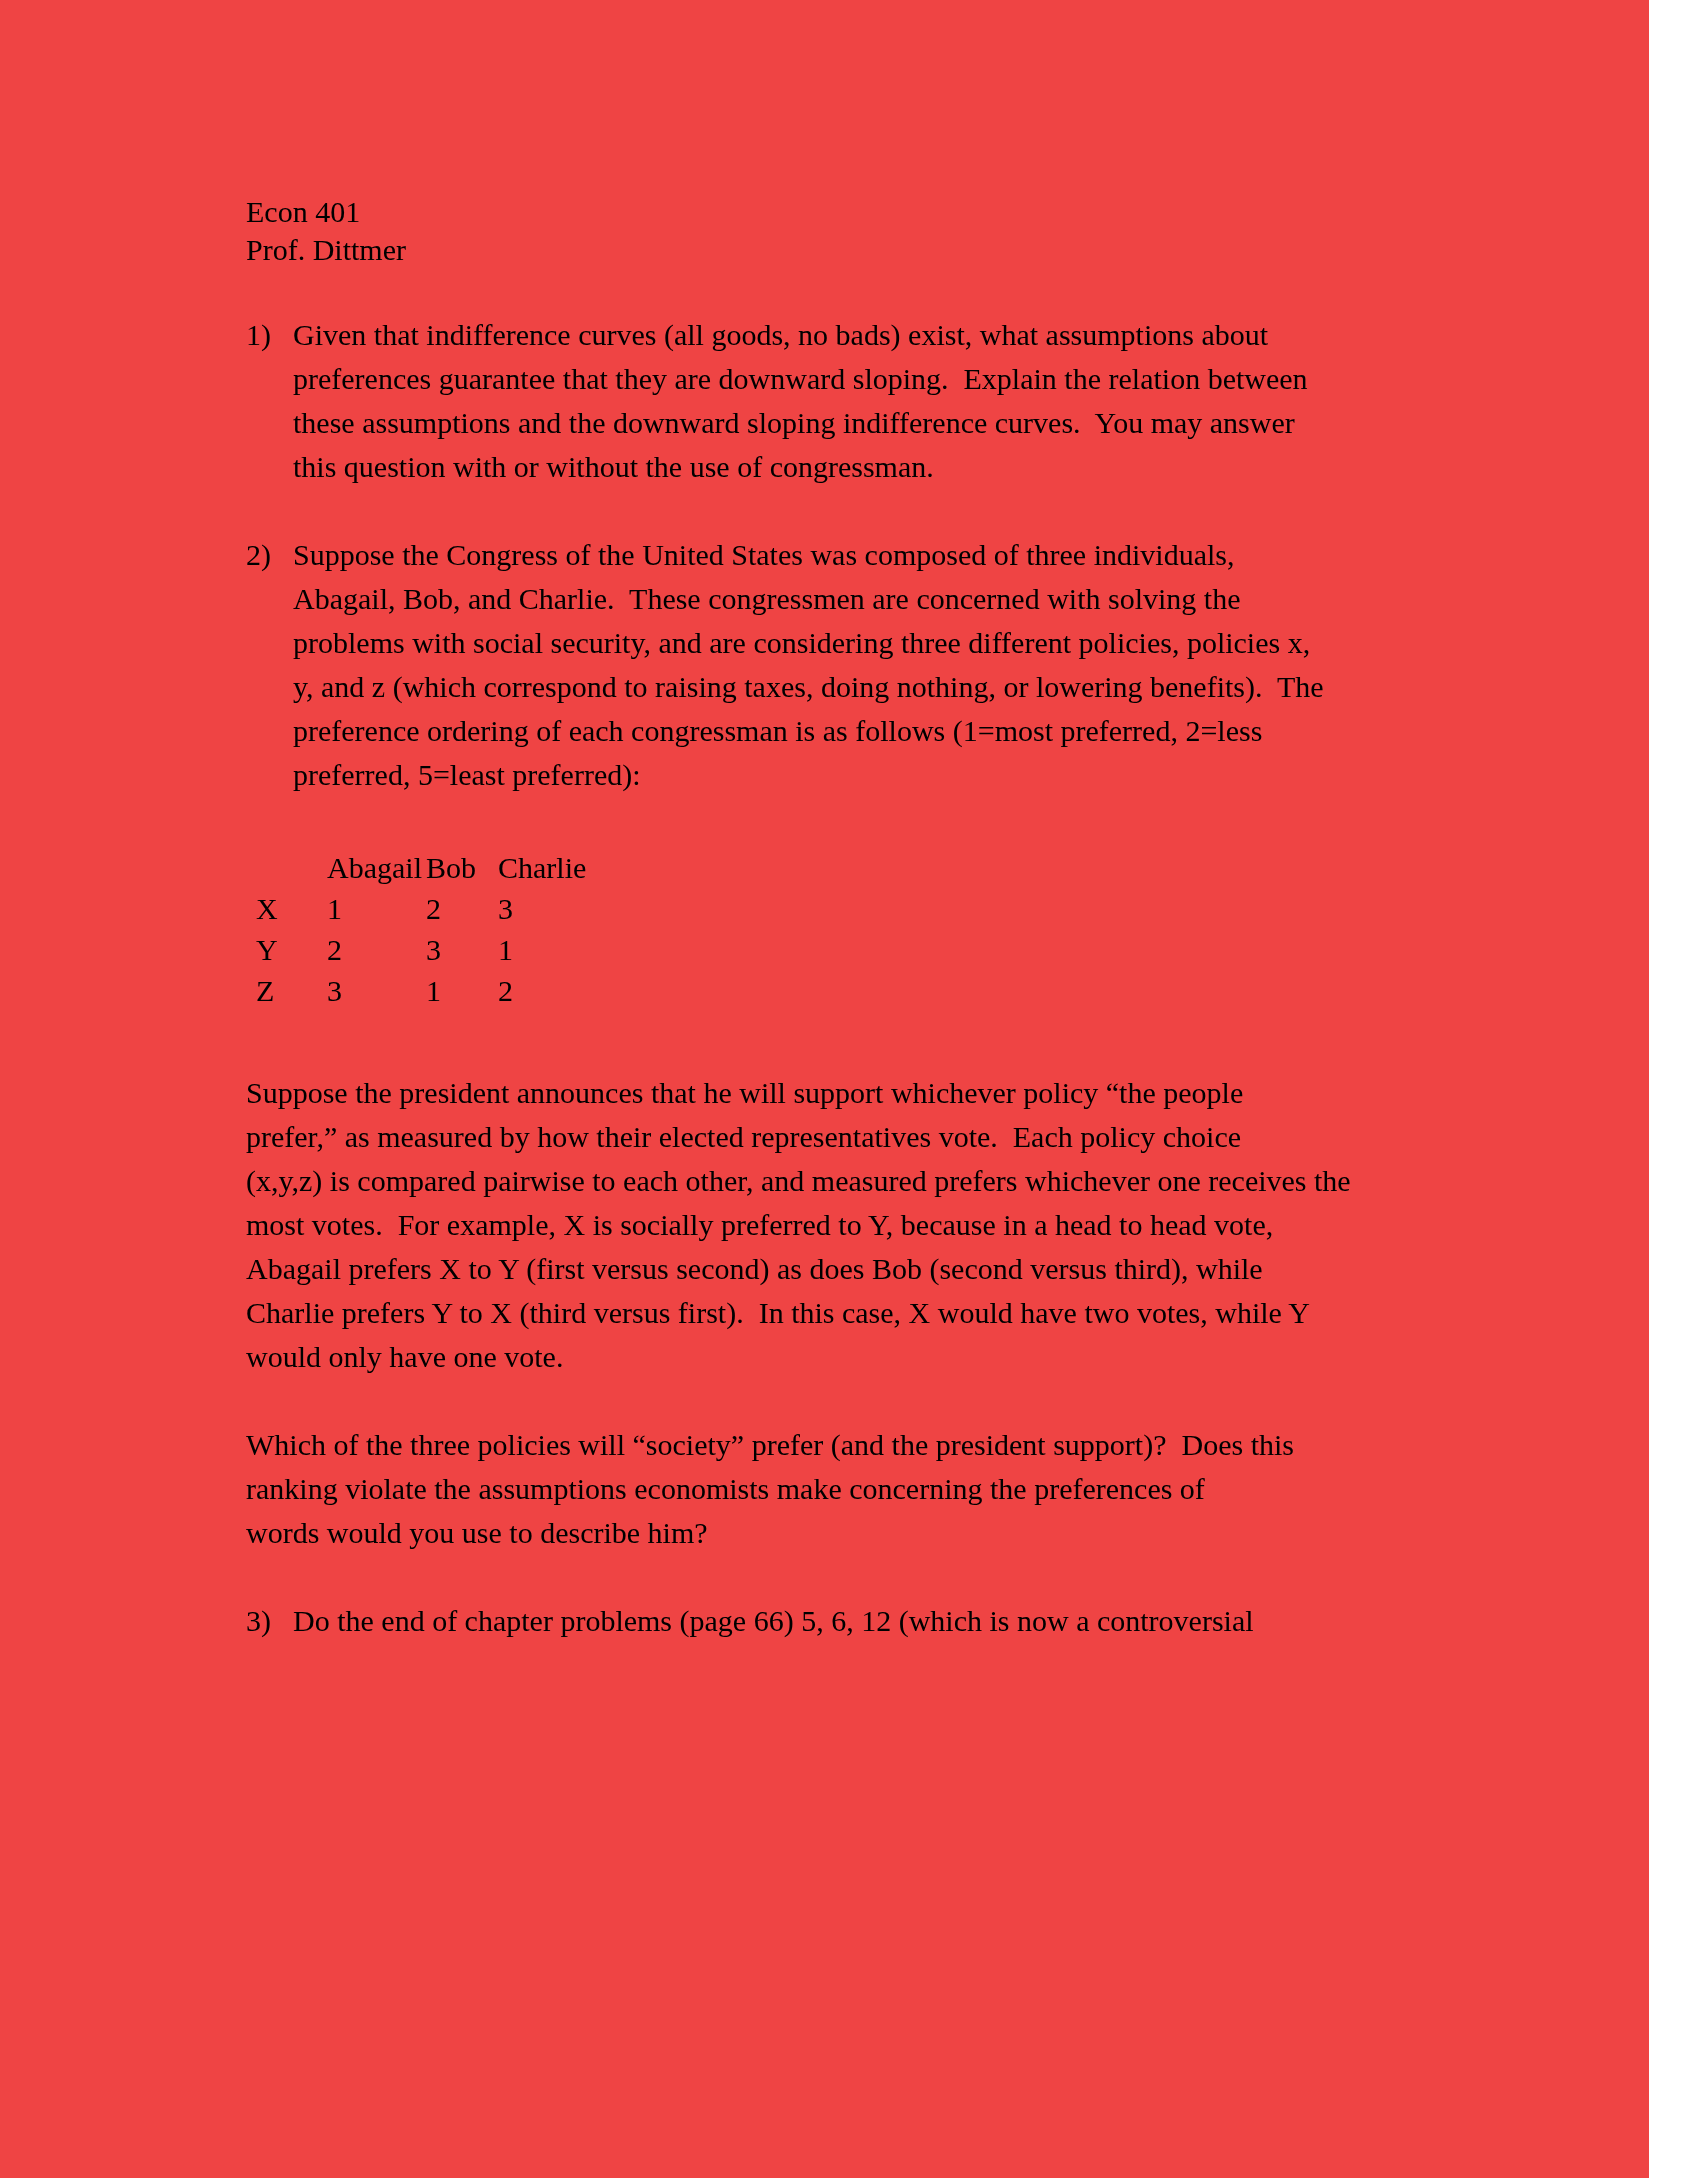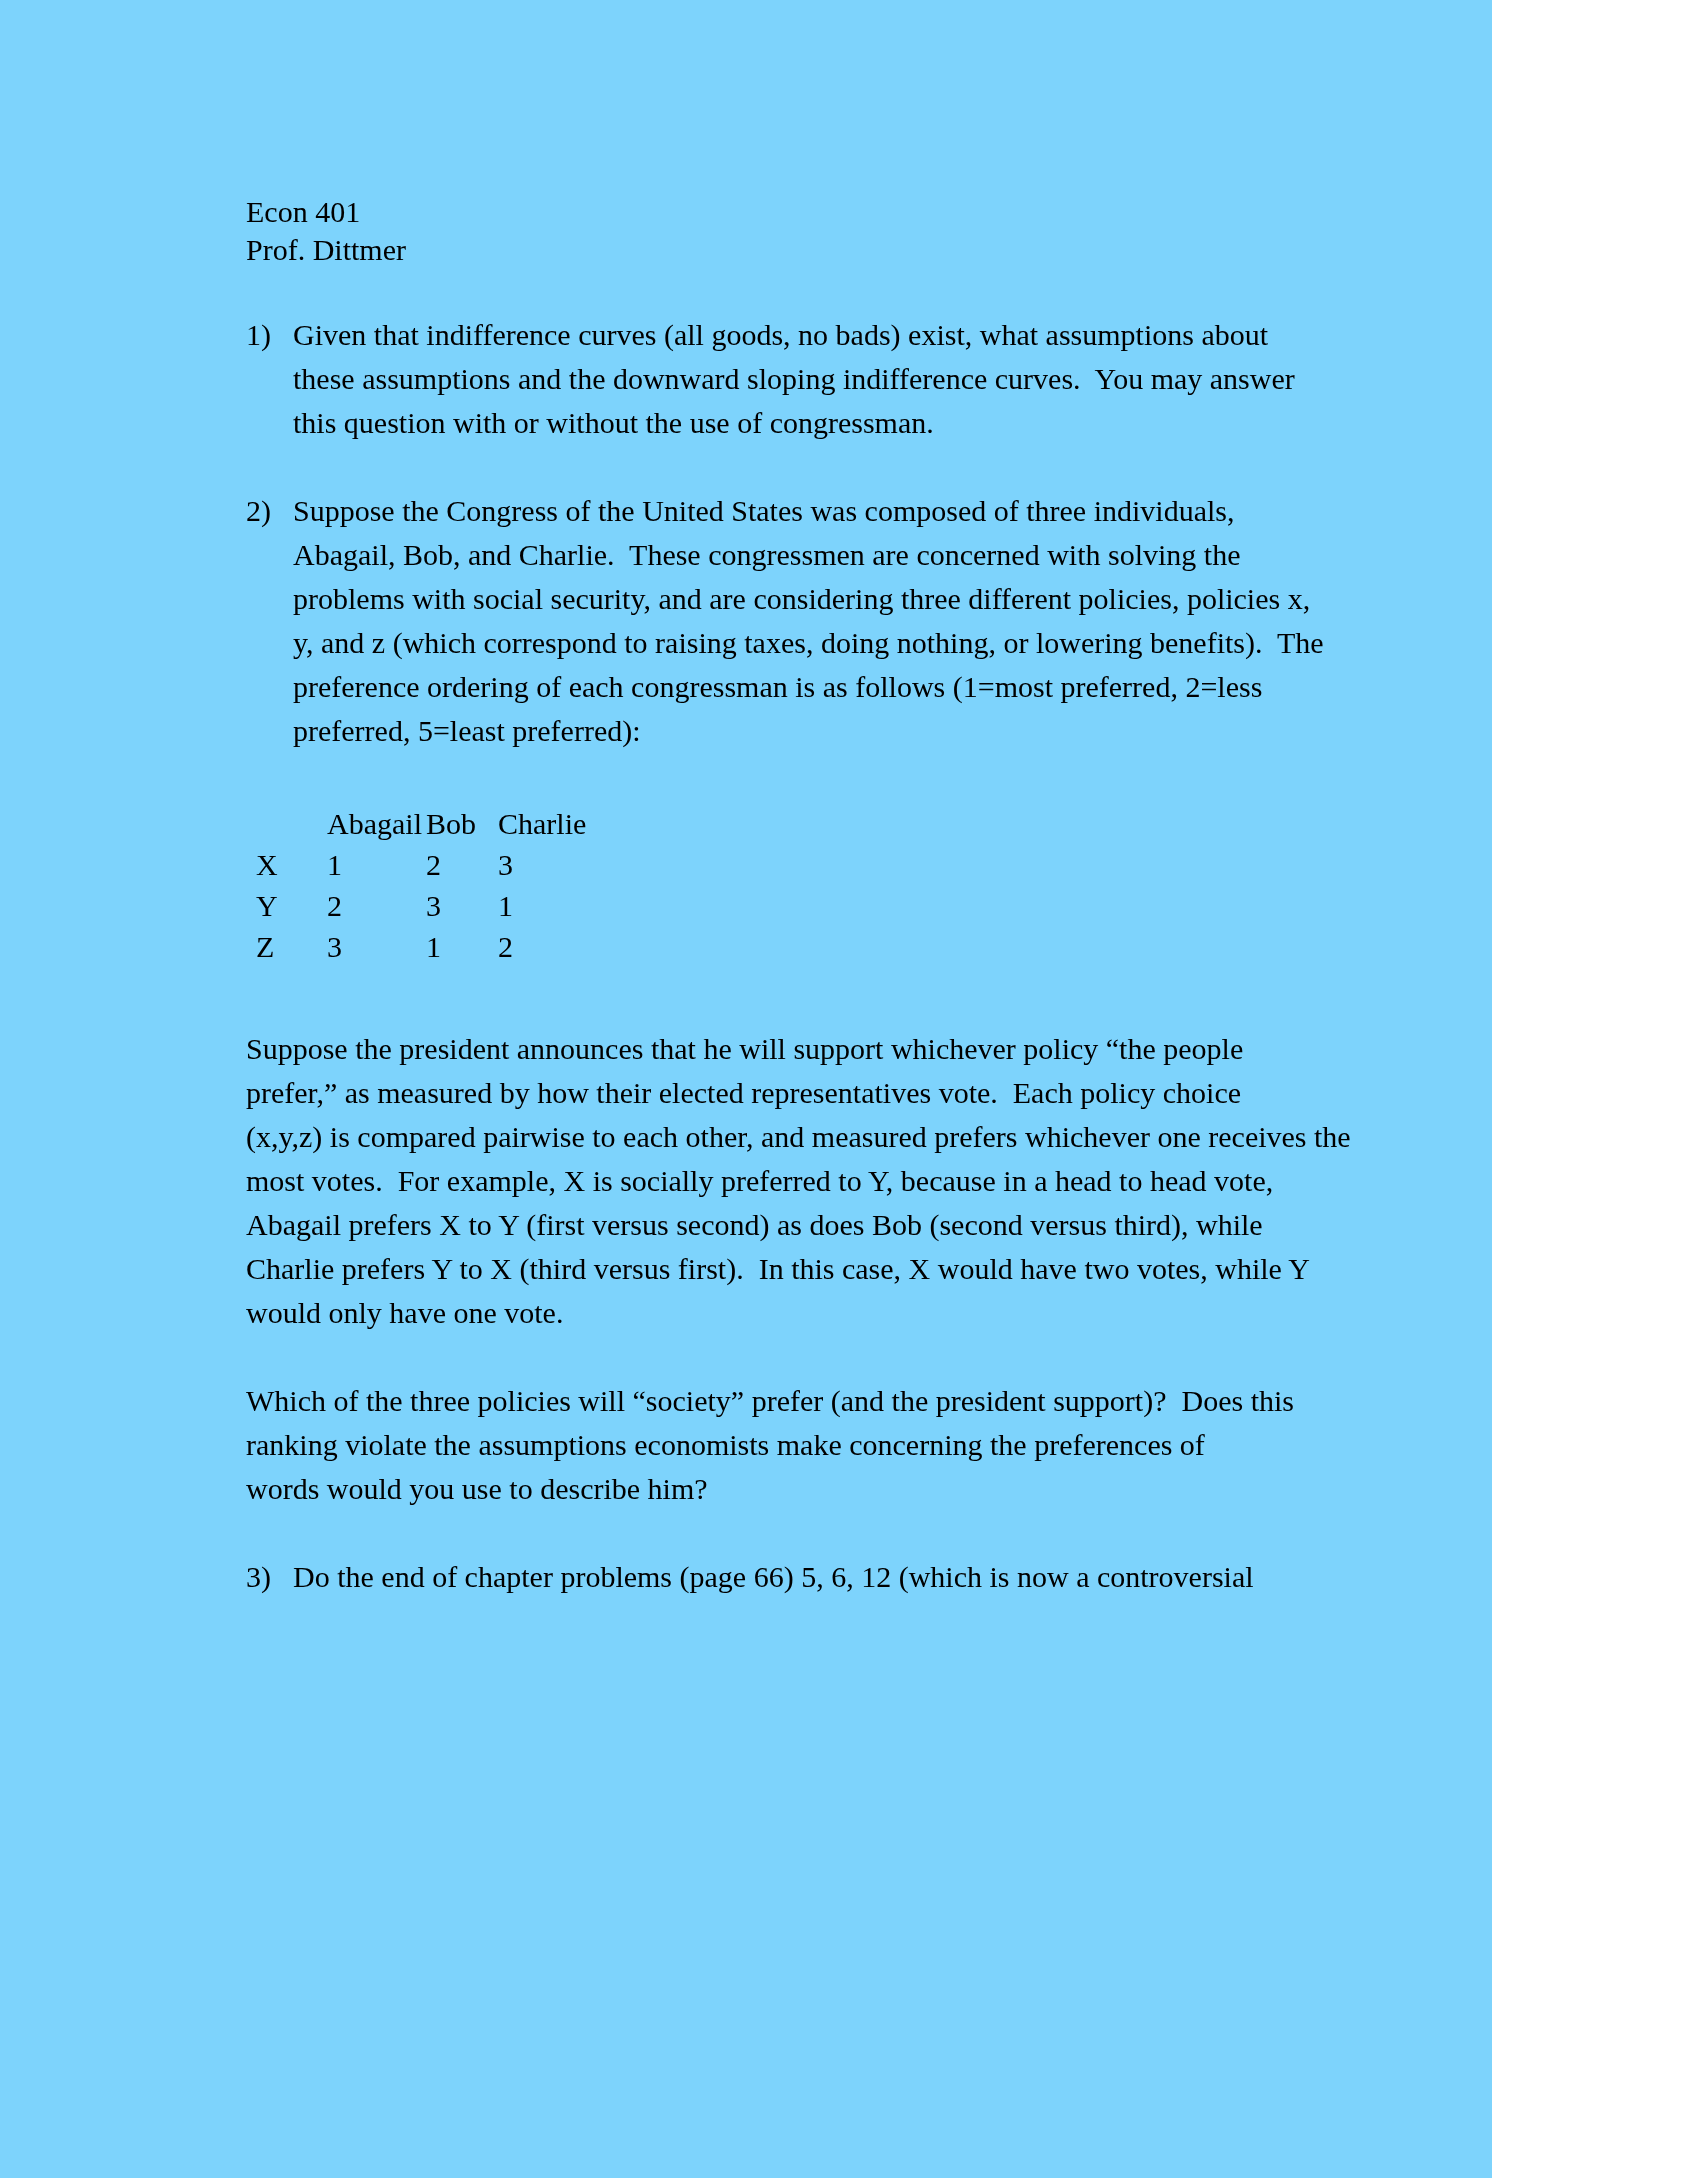--- a/index.html
+++ b/index.html
@@ -11,23 +11,23 @@
   body {
     width: 1683px;
     height: 2178px;
     font-family: "Liberation Serif", "DejaVu Serif", serif;
     color: #000000;
     -webkit-font-smoothing: antialiased;
   }
 
   .page {
     position: relative;
-    width: 1492px;
+    width: 1649px;
     height: 2178px;
-    background: #7dd3fc;
+    background: #ef4444;
     box-sizing: border-box;
   }
 
   .content {
     position: absolute;
     left: 246px;
     top: 193px;
     width: 1183px;
   }
 
@@ -102,20 +102,21 @@
       <div class="hline">Econ 401</div>
       <div class="hline">Prof. Dittmer</div>
     </div>
 
     <div class="sp-44"></div>
 
     <div class="qitem">
       <span class="qnum">1)</span>
       <div class="qbody">
         <span class="ln">Given that indifference curves (all goods, no bads) exist, what assumptions about</span>
+        <span class="ln">preferences guarantee that they are downward sloping.  Explain the relation between</span>
         <span class="ln">these assumptions and the downward sloping indifference curves.  You may answer</span>
         <span class="ln">this question with or without the use of congressman.</span>
       </div>
     </div>
 
     <div class="sp-44"></div>
 
     <div class="qitem">
       <span class="qnum">2)</span>
       <div class="qbody">

